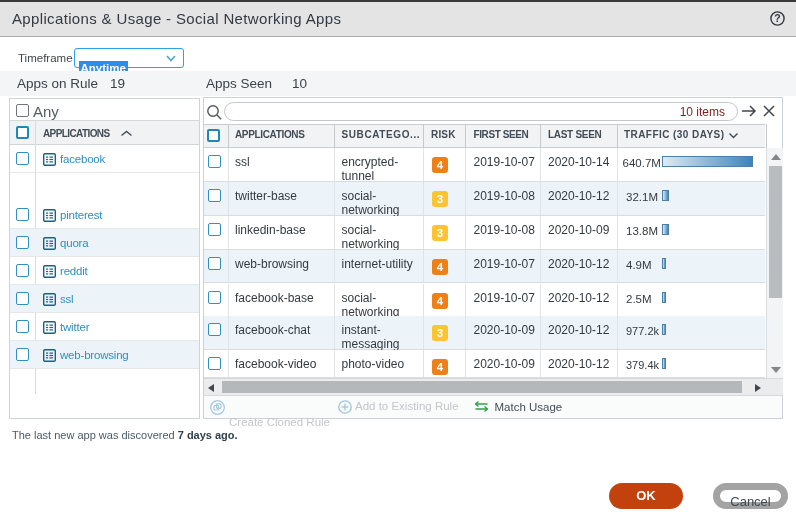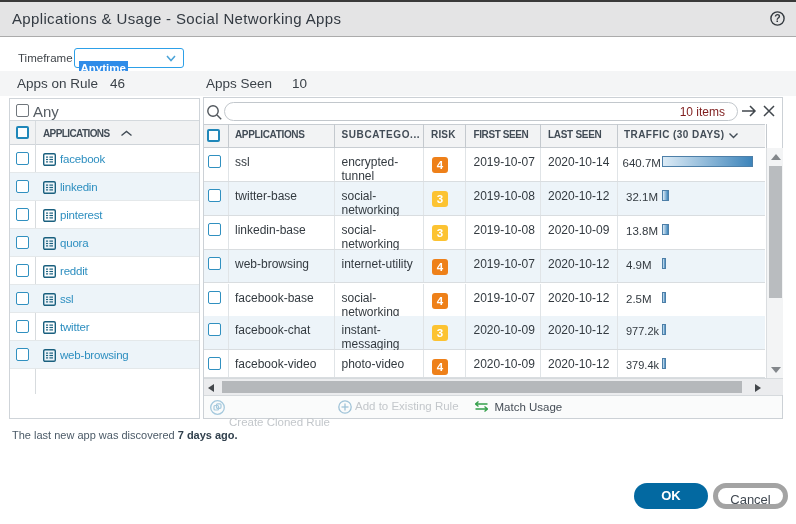--- a/index.html
+++ b/index.html
@@ -59,22 +59,22 @@
 #hthumb { left:18px; top:2px; width:520px; height:12px; background:#b5b8bb; }
 #rp-foot { left:0; top:297px; width:578px; height:23px; background:#fafbfb; border-top:1px solid #d6dadd; }
 
 .ftxt { font-size:12px; color:#3f454c; }
 .ftxt-dis { font-size:11.5px; color:#c3c7cb; }
 
 
 #note { left:12px; top:429px; font-size:11px; color:#4b5a67; }
 #note b { color:#31404d; }
 .btn { top:483px; height:26px; border-radius:13px; font-size:13px; text-align:center; line-height:26px; }
-#okbtn { left:634px; width:74px; background:#0369a1; color:#fff; font-weight:bold; }
-#cancelbtn { left:713px; width:75px; background:#fff; border:5px solid #a3a3a3; color:#3f4750; line-height:24px; }
+#okbtn { left:609px; width:74px; background:#c2410c; color:#fff; font-weight:bold; }
+#cancelbtn { left:713px; width:75px; background:#fff; border:7px solid #a3a3a3; color:#3f4750; line-height:24px; }
 </style>
 </head>
 <body>
 <div id="stage">
   <div id="titlebar" class="abs"></div>
   <div id="title" class="abs">Applications &amp; Usage - Social Networking Apps</div>
   <svg class="abs" style="left:770px;top:11px" width="15" height="15" viewBox="0 0 15 15">
       <circle cx="7.5" cy="7.5" r="6.6" fill="none" stroke="#33393f" stroke-width="1.4"></circle>
       <text x="7.5" y="11" text-anchor="middle" font-size="10.5" font-weight="bold" fill="#33393f">?</text>
     </svg>
@@ -82,21 +82,21 @@
   <div id="tflabel" class="abs">Timeframe</div>
   <div id="dropdown" class="abs">
       <span id="ddsel" class="abs">Anytime</span>
     <svg class="abs" style="left:91px;top:6px" width="10" height="7" viewBox="0 0 10 7">
         <path d="M1 1 L5 5.5 L9 1" fill="none" stroke="#4aa3d8" stroke-width="1.5"></path>
       </svg>
   </div>
 
   <div id="stats" class="abs"></div>
   <div class="statxt abs" style="left:17px">Apps on Rule</div>
-  <div class="statxt abs" style="left:110px">46</div>
+  <div class="statxt abs" style="left:110px">19</div>
   <div class="statxt abs" style="left:206px">Apps Seen</div>
   <div class="statxt abs" style="left:292px">10</div>
 
   <div id="lp" class="abs">
     <div id="lp-any" class="abs">
         <span class="cb cb-gray abs" style="left:6px;top:5px"></span>
         <span class="abs" style="left:23px;top:4px;font-size:15px;color:#555c63">Any</span>
       </div>
     <div id="lp-head" class="abs">
         <span class="cb cb-strong abs" style="left:6px;top:5px"></span>
@@ -114,35 +114,20 @@
           <g stroke="#1a607f" stroke-width="1.2">
             <line x1="3" y1="4.1" x2="5.1" y2="4.1"></line>
             <line x1="6.4" y1="4.1" x2="10" y2="4.1"></line>
             <line x1="3" y1="6.5" x2="5.1" y2="6.5"></line>
             <line x1="6.4" y1="6.5" x2="10" y2="6.5"></line>
             <line x1="3" y1="8.9" x2="5.1" y2="8.9"></line>
             <line x1="6.4" y1="8.9" x2="10" y2="8.9"></line>
           </g>
         </svg>
         <span class="appname abs">facebook</span>
-      </div>
-    <div class="lrow alt abs" style="top:74px">
-        <span class="cb cb-blue abs" style="left:6px;top:7px"></span>
-        <svg class="appicon abs" width="13" height="13" viewBox="0 0 13 13">
-          <rect x="0.7" y="0.7" width="11.6" height="11.6" rx="1.3" fill="none" stroke="#1a607f" stroke-width="1.4"></rect>
-          <g stroke="#1a607f" stroke-width="1.2">
-            <line x1="3" y1="4.1" x2="5.1" y2="4.1"></line>
-            <line x1="6.4" y1="4.1" x2="10" y2="4.1"></line>
-            <line x1="3" y1="6.5" x2="5.1" y2="6.5"></line>
-            <line x1="6.4" y1="6.5" x2="10" y2="6.5"></line>
-            <line x1="3" y1="8.9" x2="5.1" y2="8.9"></line>
-            <line x1="6.4" y1="8.9" x2="10" y2="8.9"></line>
-          </g>
-        </svg>
-        <span class="appname abs">linkedin</span>
       </div>
     <div class="lrow abs" style="top:102px">
         <span class="cb cb-blue abs" style="left:6px;top:7px"></span>
         <svg class="appicon abs" width="13" height="13" viewBox="0 0 13 13">
           <rect x="0.7" y="0.7" width="11.6" height="11.6" rx="1.3" fill="none" stroke="#1a607f" stroke-width="1.4"></rect>
           <g stroke="#1a607f" stroke-width="1.2">
             <line x1="3" y1="4.1" x2="5.1" y2="4.1"></line>
             <line x1="6.4" y1="4.1" x2="10" y2="4.1"></line>
             <line x1="3" y1="6.5" x2="5.1" y2="6.5"></line>
             <line x1="6.4" y1="6.5" x2="10" y2="6.5"></line>

